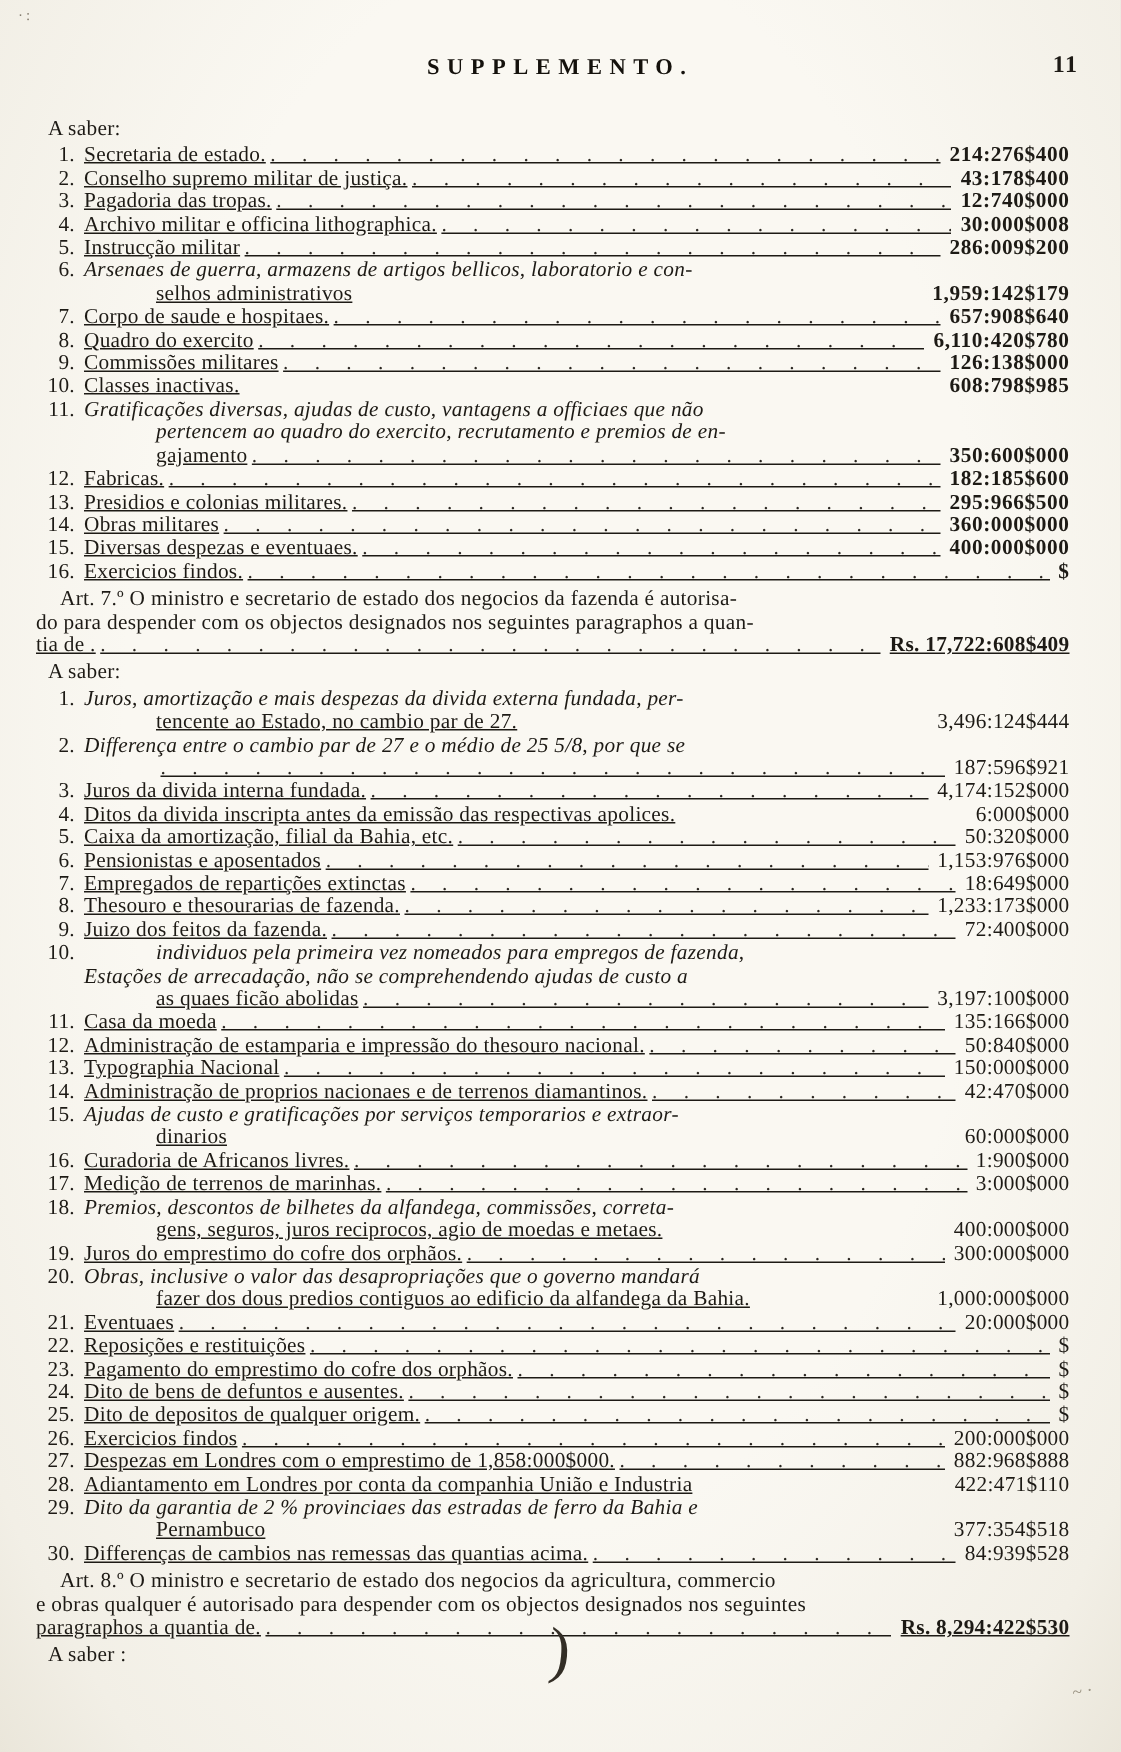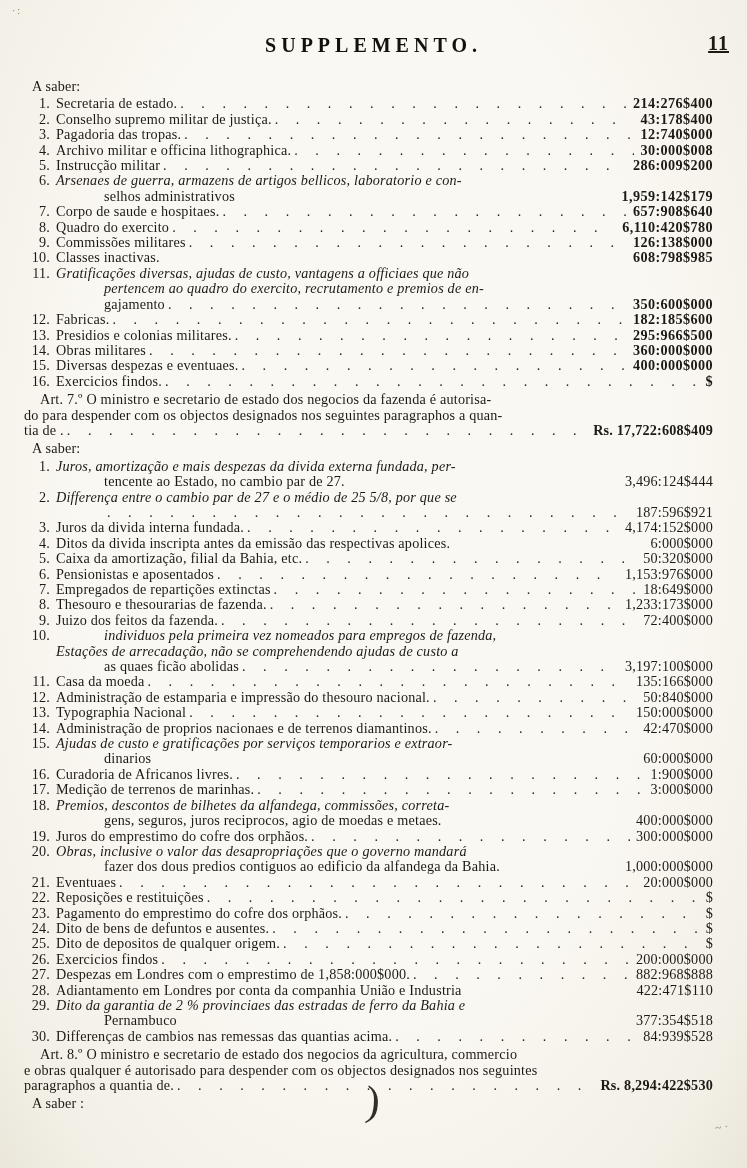--- a/index.html
+++ b/index.html
@@ -10,31 +10,31 @@
     margin:0 auto;
     background:radial-gradient(ellipse at 50% 42%, #faf8f2 55%, #f2efe6 88%, #eae6da 100%);
     color:#1d1a15;
     font-family:"Liberation Serif","DejaVu Serif",serif;
     font-size:14.2px;
     line-height:15.4px;
     letter-spacing:0.2px;
     overflow:hidden;
   }
   .hdr { position:relative; padding-top:38px; text-align:center; height:22px; }
-  .title { display:inline-block; font-weight:bold; font-size:20px; letter-spacing:5px; color:#14110c; }
-  .pagenum { position:absolute; right:18px; top:36px; font-weight:bold; font-size:20px; letter-spacing:1px;text-decoration:underline; }
+  .title { display:inline-block; font-weight:bold; font-size:15px; letter-spacing:5px; color:#14110c; }
+  .pagenum { position:absolute; right:28px; top:36px; font-weight:bold; font-size:16px; letter-spacing:1px; }
   .content { padding:16px 34px 0 24px; }
   .label { margin:3px 0 2px 8px; }
   .list { }
   .item { display:flex; align-items:flex-end; }
   .item .num { flex:none; width:26px; text-align:right; padding-right:6px; align-self:flex-start; }
   .item .body { flex:1 1 auto; min-width:0; }
   .line { white-space:nowrap;font-style:italic; }
   .cont { padding-left:48px; }
-  .lastflex { display:flex; align-items:center; min-width:0; }
+  .lastflex { display:flex; align-items:center; min-width:0;text-decoration:underline; }
   .lastflex .txt { flex:none; white-space:nowrap; }
   .leader { flex:1 1 auto; min-width:0; overflow:hidden; white-space:nowrap; letter-spacing:7px; padding:0 3px; color:#2a2620; }
   .amount { flex:none; margin-left:6px; white-space:nowrap; }
   .list.boldamt .amount { font-weight:bold; letter-spacing:0.4px; }
   .para { margin:3px 0 2px 0; }
   .para .pline.first { text-indent:16px; }
   .para .lastflex .amount { font-weight:bold; }
   
   .art { position:absolute; pointer-events:none; }
   .art-topleft { left:12px; top:3px; font-size:10px; color:#847d70; letter-spacing:2px; }

